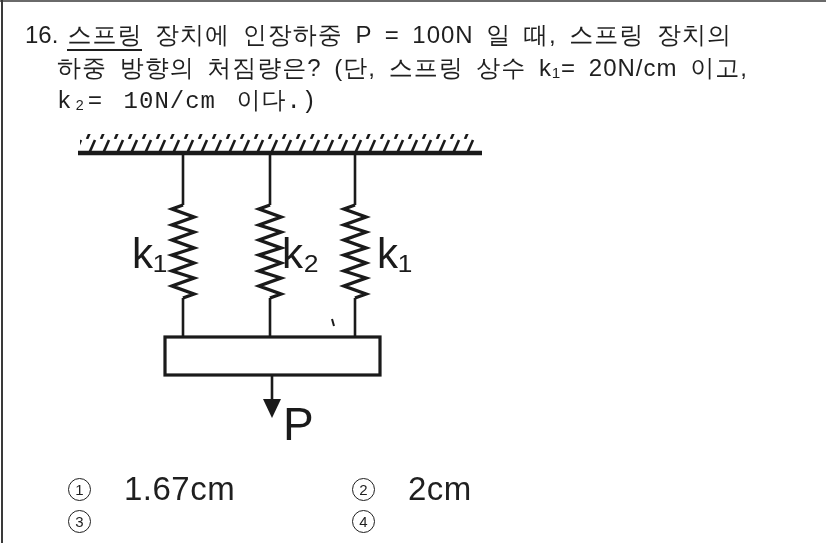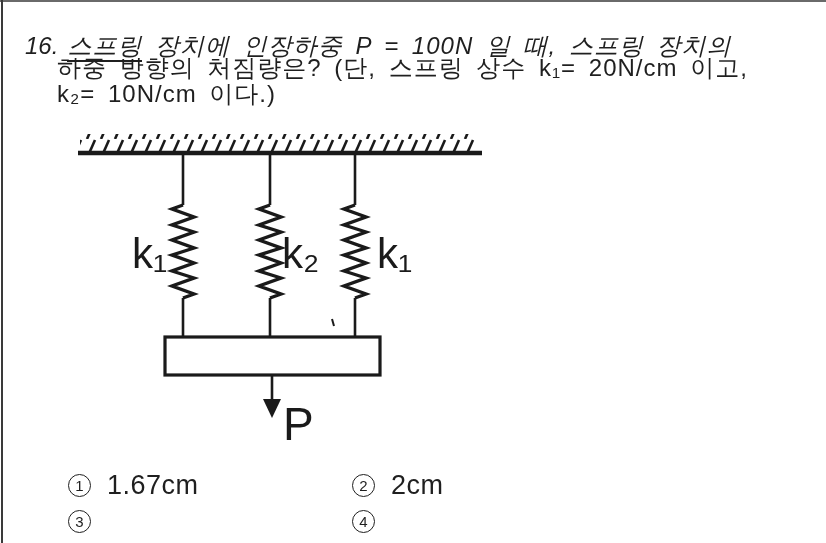--- a/index.html
+++ b/index.html
@@ -25,23 +25,23 @@
   }
   .q-line {
     position: absolute;
     white-space: nowrap;
     font-size: 24px;
     line-height: 28px;
     letter-spacing: 1px;
     word-spacing: 5px;
     color: #1f1f1f;
   }
-  .q-line1 { left: 25px; top: 32px; font-style: italic; }
+  .q-line1 { left: 25px; top: 21px; }
   .q-line2 { left: 57px; top: 54px; text-align: right; }
-  .q-line3 { left: 57px; top: 80px; }
+  .q-line3 { left: 57px; top: 88px; font-family: Liberation Mono, monospace; }
   .q-num { margin-right: 9px; letter-spacing: 0; }
   .underlined { border-bottom: 2px solid #1f1f1f; padding-bottom: 1px; }
   .diagram-svg { position: absolute; left: 0; top: 120px; }
   .option {
     position: absolute;
     display: flex;
     align-items: center;
     white-space: nowrap;
   }
   .opt-row1 { top: 470px; }
@@ -54,22 +54,22 @@
     border-radius: 50%;
     display: inline-flex;
     align-items: center;
     justify-content: center;
     font-size: 15px;
     line-height: 1;
     color: #1f1f1f;
     flex: 0 0 auto;
   }
   .opt-text {
-    margin-left: 16px;
-    font-size: 27px;
+    margin-left: 33px;
+    font-size: 33px;
     letter-spacing: 0.5px;
     color: #1f1f1f;
   }
 </style>
 </head>
 <body>
 
 <div class="page">
   <div class="edge-top"></div>
   <div class="edge-left"></div>

